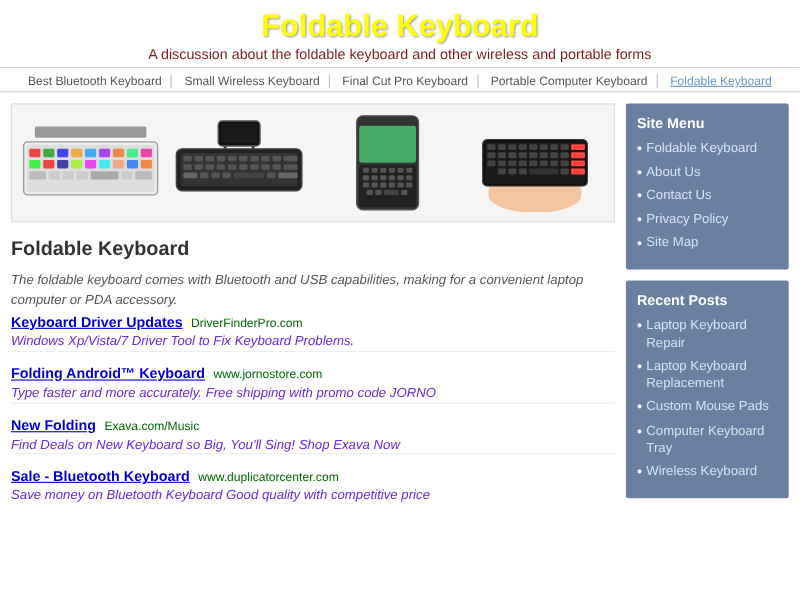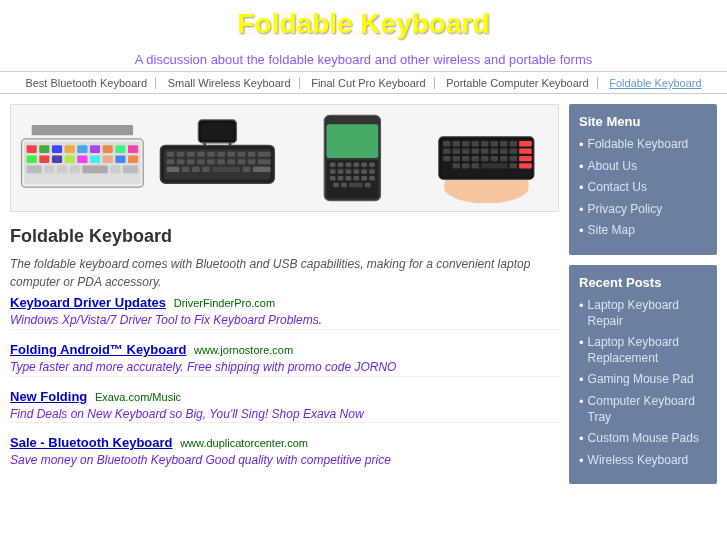--- a/index.html
+++ b/index.html
@@ -1,21 +1,21 @@
 <!DOCTYPE html>
 <html><head>
   <meta charset="utf-8">
   <style>
     * { margin: 0; padding: 0; box-sizing: border-box; }
     body { font-family: Arial, sans-serif; font-size: 13px; background: #fff; width: 727px; }
 
     
     #header { text-align: center; padding: 8px 0 4px; }
     #header h1 { font-size: 28px; color: #ffff00; text-shadow: 1px 1px 2px #999; font-weight: bold; }
-    #header .tagline { font-size: 13px; color: #8b5cf6; margin-top: 12px; }
+    #header .tagline { font-size: 13px; color: #7f1d1d; margin-top: 2px; }
 
     
     #navbar { background: #fff; border-top: 1px solid #ccc; border-bottom: 1px solid #ccc; padding: 3px 10px; text-align: center; }
     #navbar a { font-size: 11px; color: #555; text-decoration: none; padding: 0 8px; border-right: 1px solid #bbb; }
     #navbar a:last-child { border-right: none; }
     #navbar a.active { color: #6699cc; text-decoration: underline; }
 
     
     #main-layout { display: flex; padding: 10px; gap: 10px; }
 
@@ -273,27 +273,24 @@
     <div class="sidebar-box">
       <h3>Recent Posts</h3>
       <ul id="recent-posts-list">
           <li>
             <a href="#">Laptop Keyboard Repair</a>
           </li>
           <li>
             <a href="#">Laptop Keyboard Replacement</a>
           </li>
           <li>
-            <a href="#">Gaming Mouse Pad</a>
+            <a href="#">Custom Mouse Pads</a>
           </li>
           <li>
             <a href="#">Computer Keyboard Tray</a>
-          </li>
-          <li>
-            <a href="#">Custom Mouse Pads</a>
           </li>
           <li>
             <a href="#">Wireless Keyboard</a>
           </li>
         </ul>
     </div>
   </div>
 </div>
 
 </body></html>

